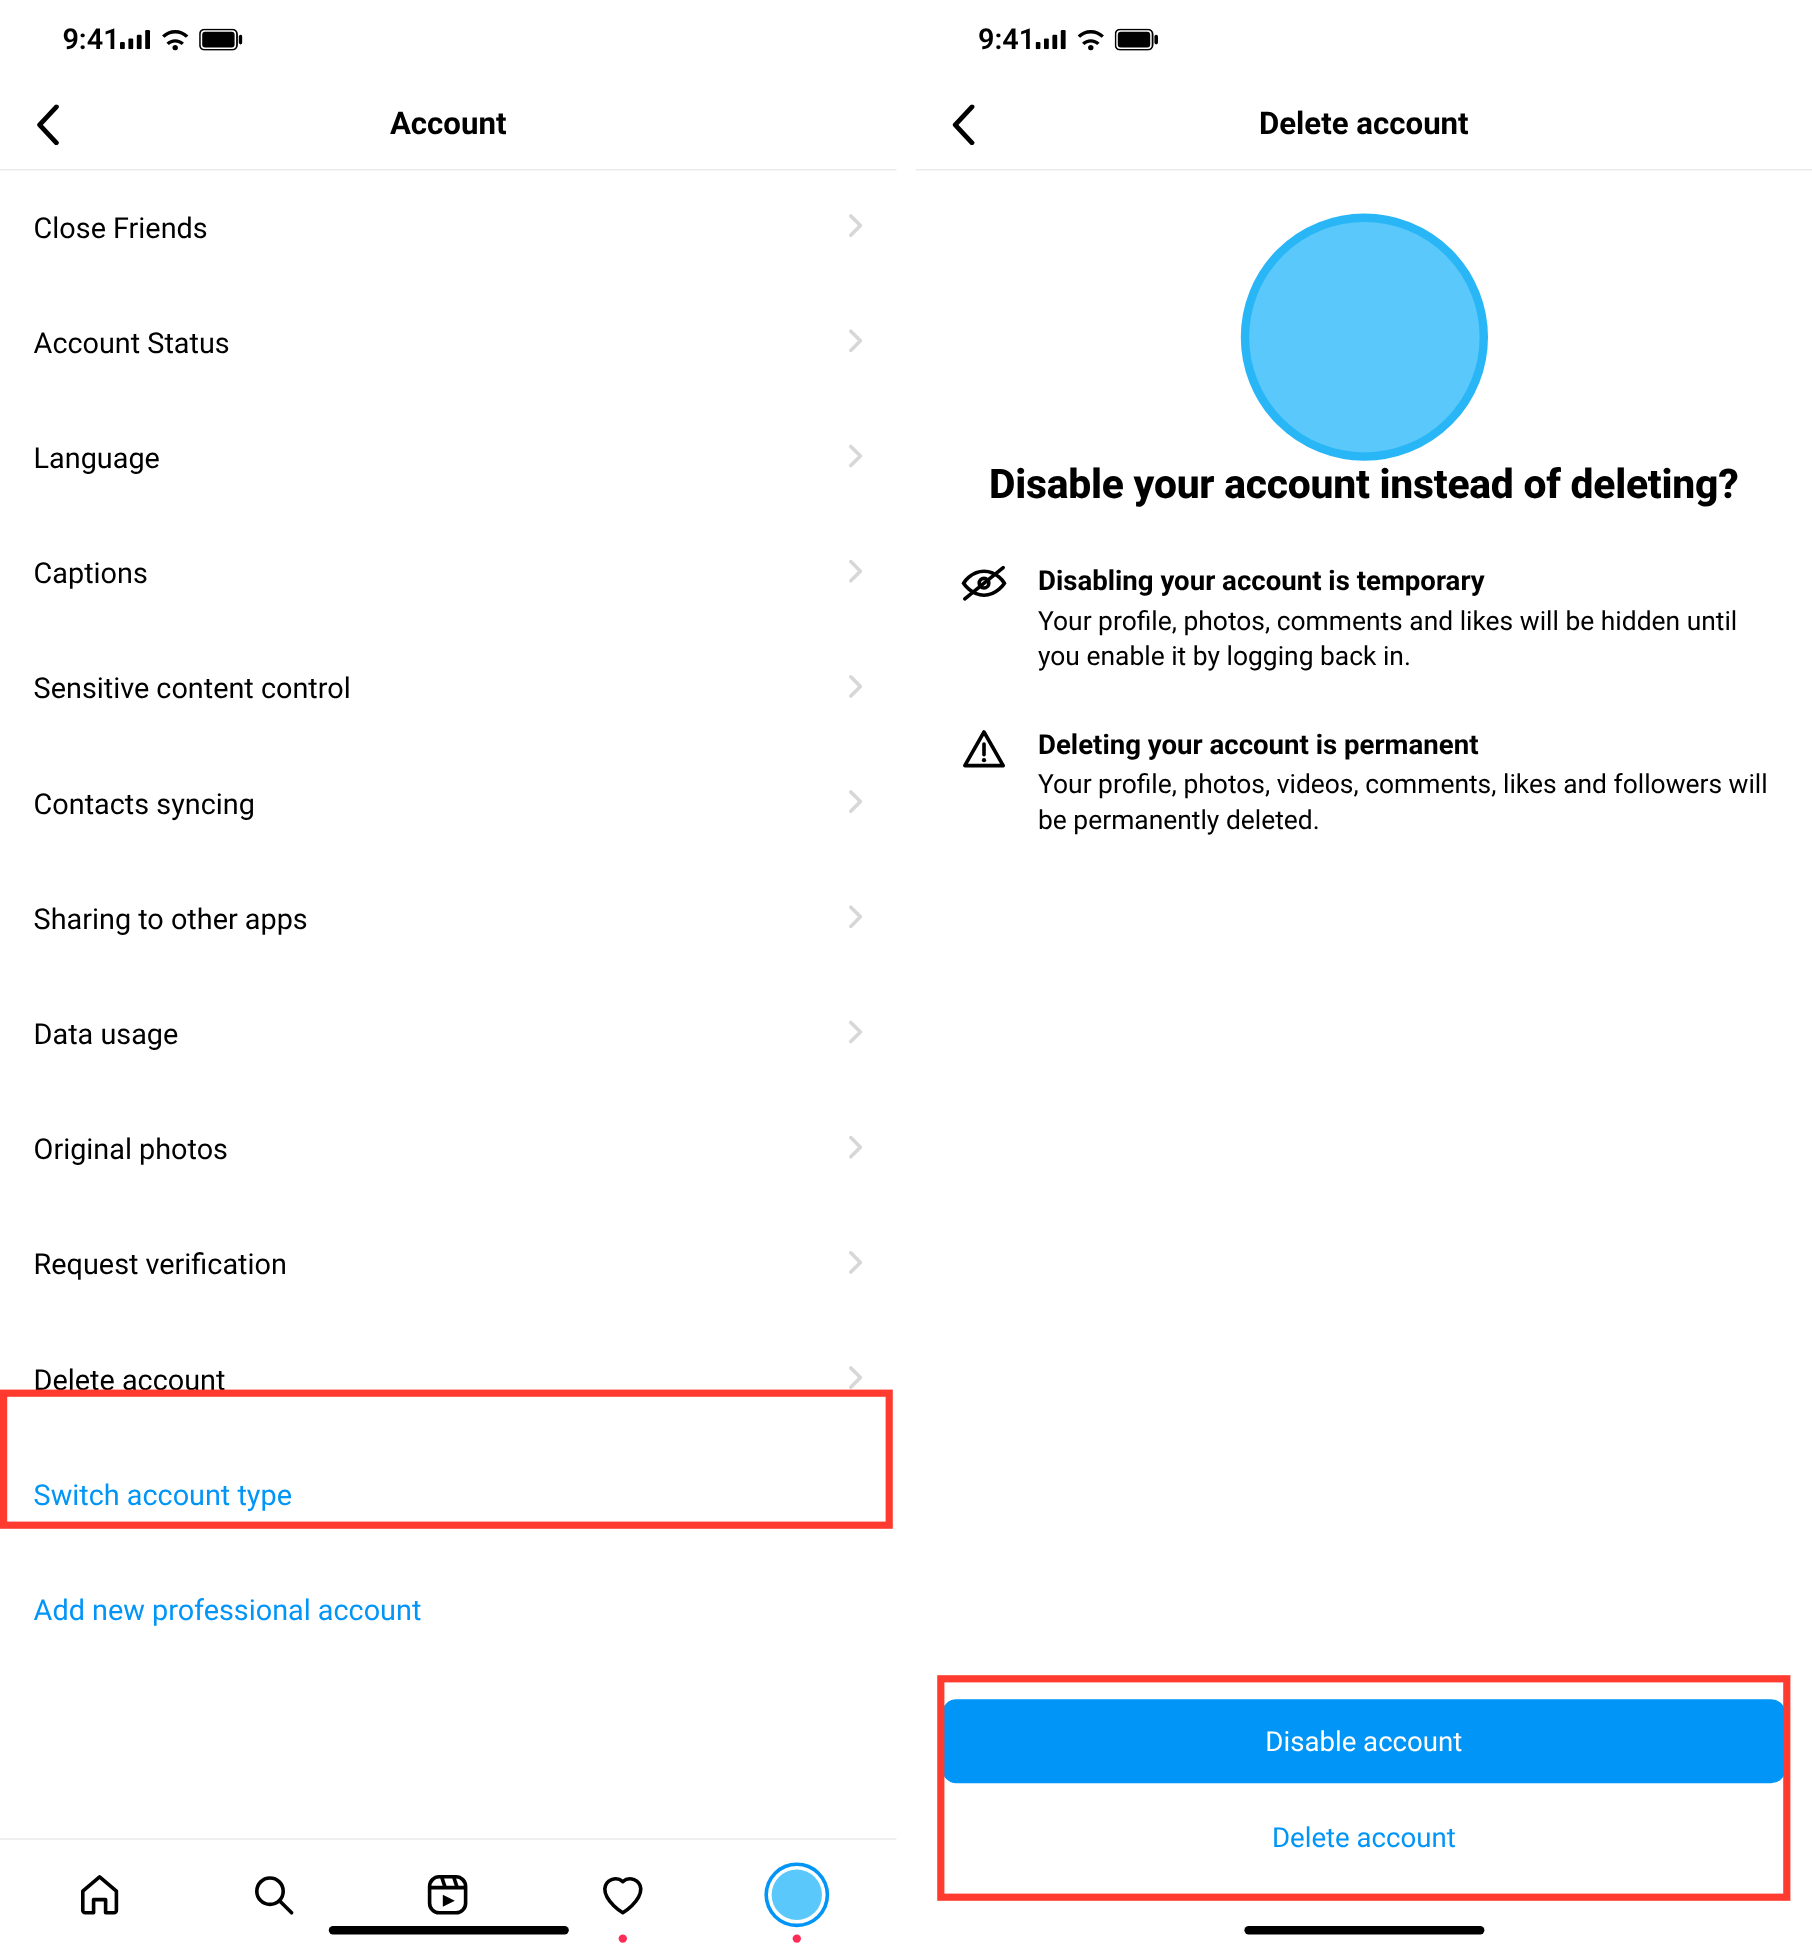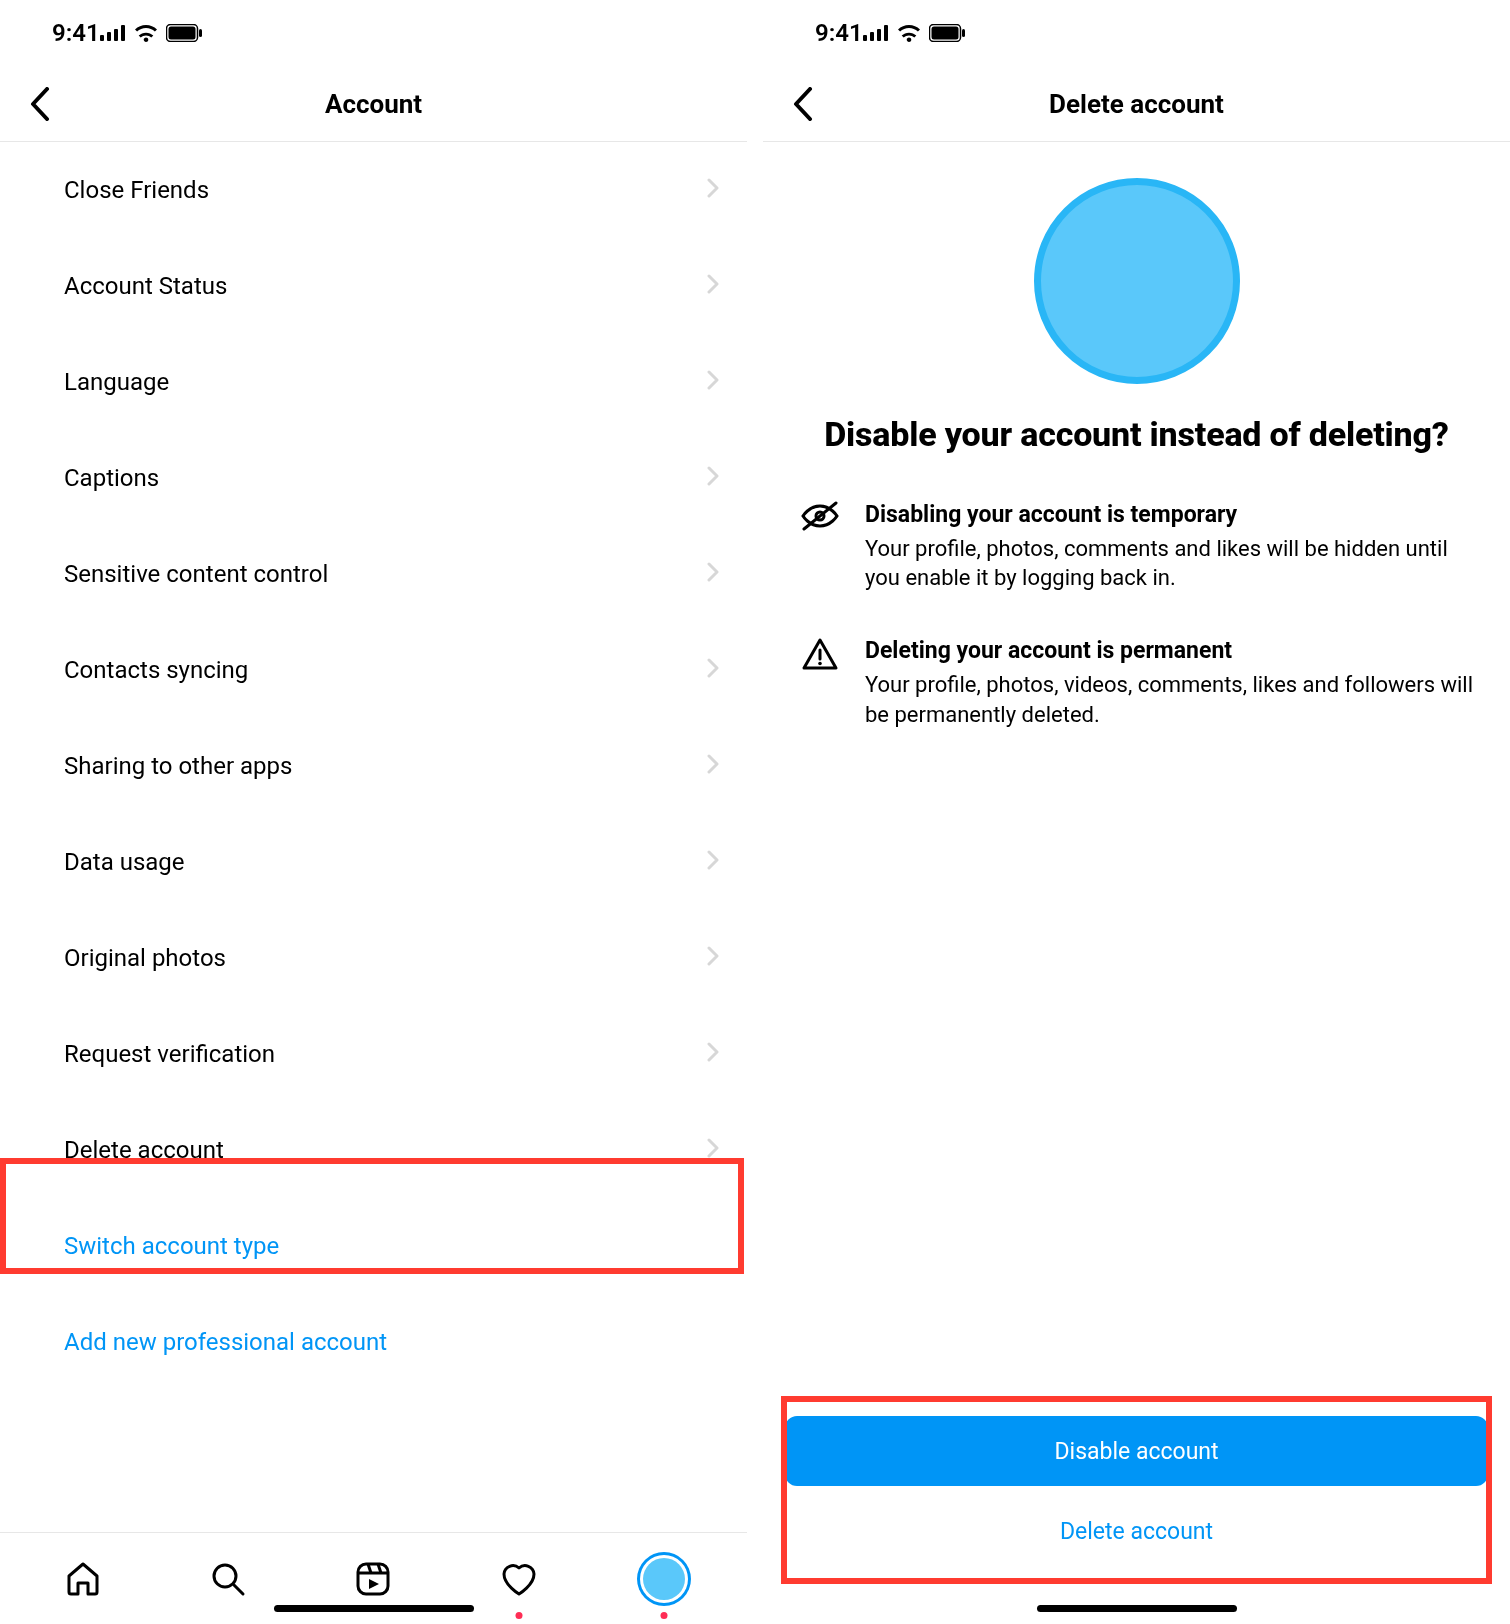--- a/index.html
+++ b/index.html
@@ -51,21 +51,21 @@
   .nav-back {
     position: absolute;
     left: 10px; top: 0; bottom: 0;
     width: 60px;
     display: flex;
     align-items: center;
     justify-content: center;
   }
   .nav-title { font-size: 26px; font-weight: 700; }
   
-  .settings-list { flex: 1; overflow: hidden; padding-left: 36px; }
+  .settings-list { flex: 1; overflow: hidden; }
   .row {
     height: 96px;
     display: flex;
     align-items: center;
     justify-content: space-between;
     padding: 0 28px;
     font-size: 24px;
   }
   .row .chev { opacity: .35; }
   .row.link .label { color: #0095f6; }
@@ -108,21 +108,20 @@
   .avatar {
     width: 206px; height: 206px; border-radius: 50%;
     background: #5ac8fa;
     border: 7px solid #29b6f6;
     margin-top: 8px;
   }
   .headline {
     font-size: 34px;
     font-weight: 800;
     text-align: center;
-    margin-top: 30px;
     line-height: 1.2;
     letter-spacing: -0.2px;
   }
   .info-list { width: 100%; margin-top: 46px; }
   .info-item { display:flex; gap: 24px; margin-bottom: 44px; }
   .info-icon { width: 42px; flex: 0 0 42px; display:flex; justify-content:center; }
   .info-text .title { font-size: 23px; font-weight: 700; }
   .info-text .desc { font-size: 22px; color: #000000; margin-top: 6px; line-height: 1.35; }
   .btn-stack {
     position: absolute;

